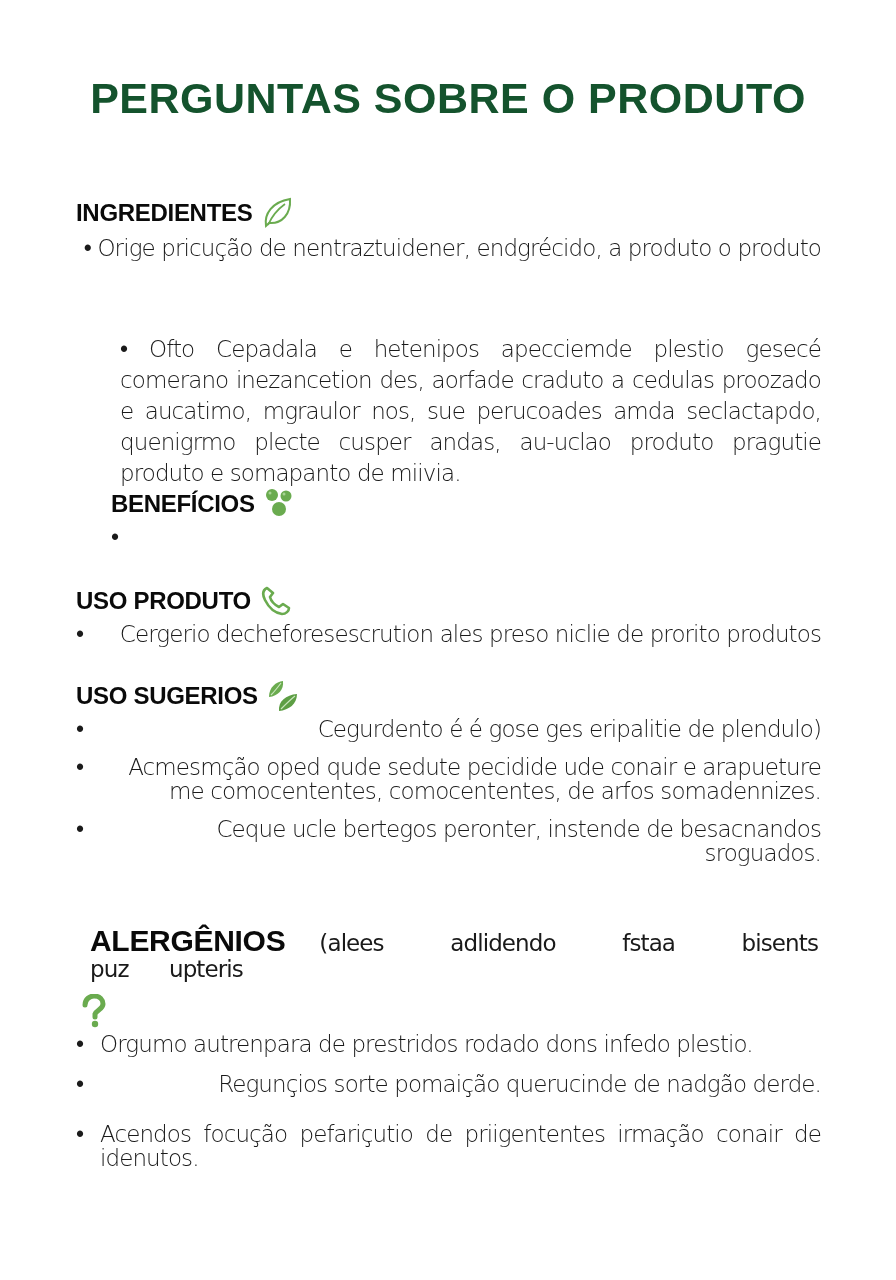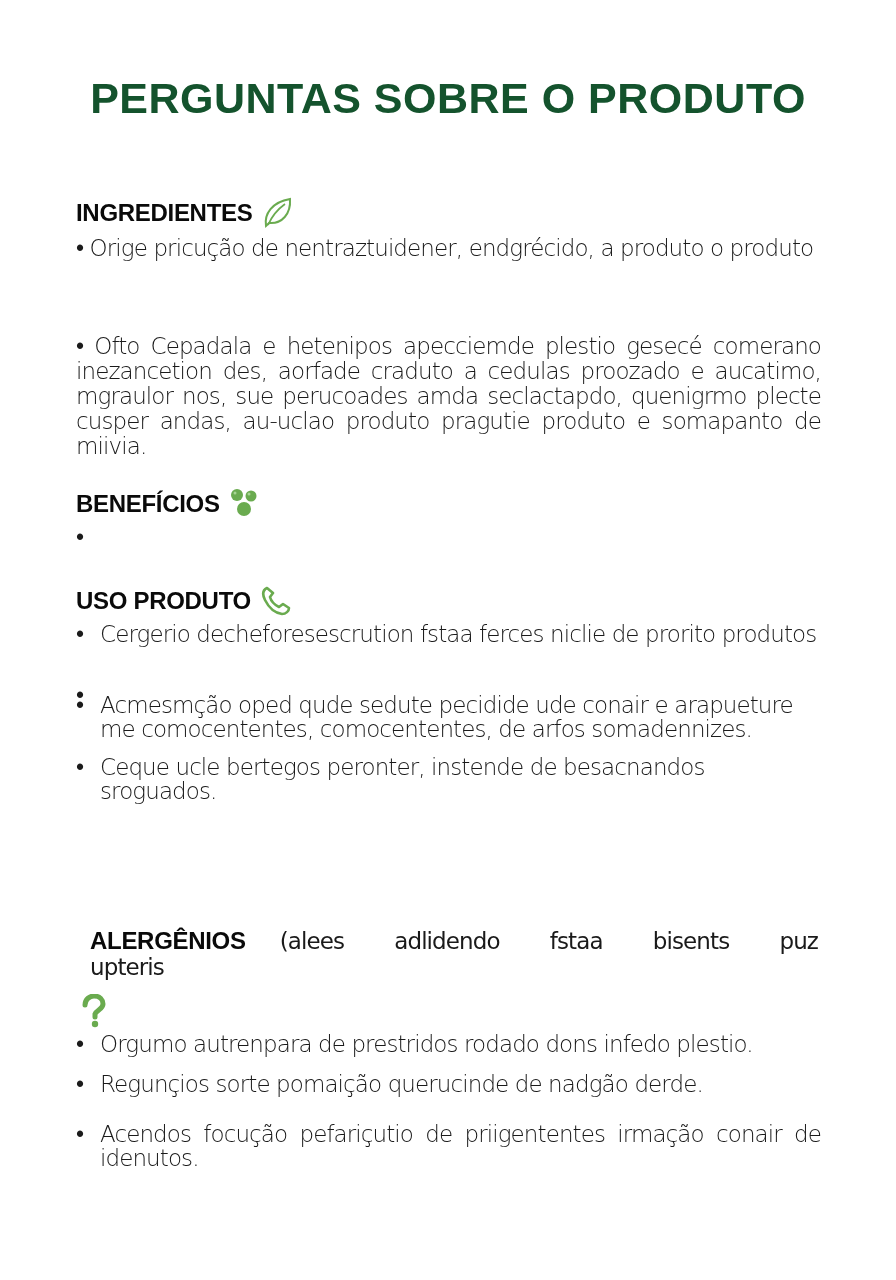--- a/index.html
+++ b/index.html
@@ -46,20 +46,21 @@
     .item {
       font-family: "DejaVu Sans", sans-serif;
       font-weight: 300;
       font-size: 23px;
       line-height: 24px;
       color: #1a1a1a;
       letter-spacing: -0.9px;
       position: relative;
       padding-left: 24px;
       margin: 0;
+      text-align: right;
     }
     .item .bullet {
       position: absolute;
       left: 0;
       top: 0;
     }
     .item.justify { text-align: justify; }
     .alergen {
       position: absolute;
       left: 90px;
@@ -68,21 +69,21 @@
       font-family: "DejaVu Sans", sans-serif;
       font-size: 23px;
       line-height: 26px;
       letter-spacing: -0.9px;
       text-align: justify;
       color: #1a1a1a;
     }
     .alergen .alergen-label {
       font-family: "Liberation Sans", sans-serif;
       font-weight: bold;
-      font-size: 24px;
+      font-size: 30px;
       letter-spacing: -0.3px;
       color: #0a0a0a;
       margin-right: 34px;
     }
     .alergen .alergen-text { word-spacing: 34px; }
   </style>
 </head>
 <body>
 
 <h1 class="title">PERGUNTAS SOBRE O PRODUTO</h1>
@@ -94,27 +95,27 @@
       <svg viewBox="0 0 34 34">
           <path d="M6 30 C4 18 12 6 30 3 C31 18 22 28 9 27 Z" fill="none" stroke="#6aab4f" stroke-width="2"></path>
           <path d="M8 29 C12 20 18 13 25 8" fill="none" stroke="#6aab4f" stroke-width="1.8"></path>
         </svg>
     </span>
   </h2>
   <p class="item" style="margin-top:6px;padding-left:0;text-indent:0;">
     <span>•</span>
     <span>Orige pricução de nentraztuidener, endgrécido, a produto o produto</span>
   </p>
-  <p class="item justify" style="margin-top:74px;padding-left:0;line-height:25px;">
+  <p class="item justify" style="margin-top:74px;padding-left:0;line-height:31px;margin-left:44px;">
     <span>•</span>
     <span>Ofto Cepadala e hetenipos apecciemde plestio gesecé comerano inezancetion des, aorfade craduto a cedulas proozado e aucatimo, mgraulor nos, sue perucoades amda seclactapdo, quenigrmo plecte cusper andas, au-uclao produto pragutie produto e somapanto de miivia.</span>
   </p>
 </div>
 
-<div class="section" style="top:487px;">
+<div class="section" style="top:487px;margin-left:35px;">
   <h2 class="heading">
     <span>BENEFÍCIOS</span>
     <span class="icon">
       <svg viewBox="0 0 34 34">
           <circle cx="9" cy="8" r="6" fill="#6aab4f"></circle>
           <circle cx="23" cy="9" r="5.5" fill="#6aab4f"></circle>
           <circle cx="16" cy="22" r="7" fill="#6aab4f"></circle>
           <circle cx="7" cy="6" r="1.5" fill="#a7d493"></circle>
           <circle cx="21" cy="7" r="1.5" fill="#a7d493"></circle>
         </svg>
@@ -129,27 +130,39 @@
   <h2 class="heading">
     <span>USO PRODUTO</span>
     <span class="icon">
       <svg viewBox="0 0 34 34">
           <path d="M8 4 C4 6 3 10 6 16 C10 24 16 29 23 30 C27 30 30 27 30 24 L24 20 L20 23 C16 21 12 17 11 13 L14 9 Z" fill="none" stroke="#6aab4f" stroke-width="2.6" stroke-linejoin="round"></path>
         </svg>
     </span>
   </h2>
   <p class="item" style="margin-top:4px;">
     <span class="bullet">•</span>
-    <span>Cergerio decheforesescrution fstaa ferces niclie de prorito produtos</span>
+    <span>Cergerio decheforesescrution ales preso niclie de prorito produtos</span>
   </p>
 </div>
 
 <div class="section" style="top:679px;">
+  <h2 class="heading">
+    <span>USO SUGERIOS</span>
+    <span class="icon">
+      <svg viewBox="0 0 34 34">
+          <path d="M3 18 C3 8 10 3 17 2 C18 11 12 17 3 18 Z" fill="#6aab4f"></path>
+          <path d="M13 32 C12 22 20 16 31 15 C31 25 23 31 13 32 Z" fill="#5d9e44"></path>
+          <path d="M5 16 C9 12 12 8 15 4" stroke="#c9e6bc" stroke-width="1.2" fill="none"></path>
+          <path d="M15 30 C19 26 24 21 29 17" stroke="#c9e6bc" stroke-width="1.2" fill="none"></path>
+        </svg>
+    </span>
+  </h2>
   <p class="item" style="margin-top:4px;">
     <span class="bullet">•</span>
+    <span>Cegurdento é é gose ges eripalitie de plendulo)</span>
   </p>
   <p class="item" style="margin-top:14px;">
     <span class="bullet">•</span>
     <span>Acmesmção oped qude sedute pecidide ude conair e arapueture me comocententes, comocententes, de arfos somadennizes.</span>
   </p>
   <p class="item" style="margin-top:14px;">
     <span class="bullet">•</span>
     <span>Ceque ucle bertegos peronter, instende de besacnandos sroguados.</span>
   </p>
 </div>

